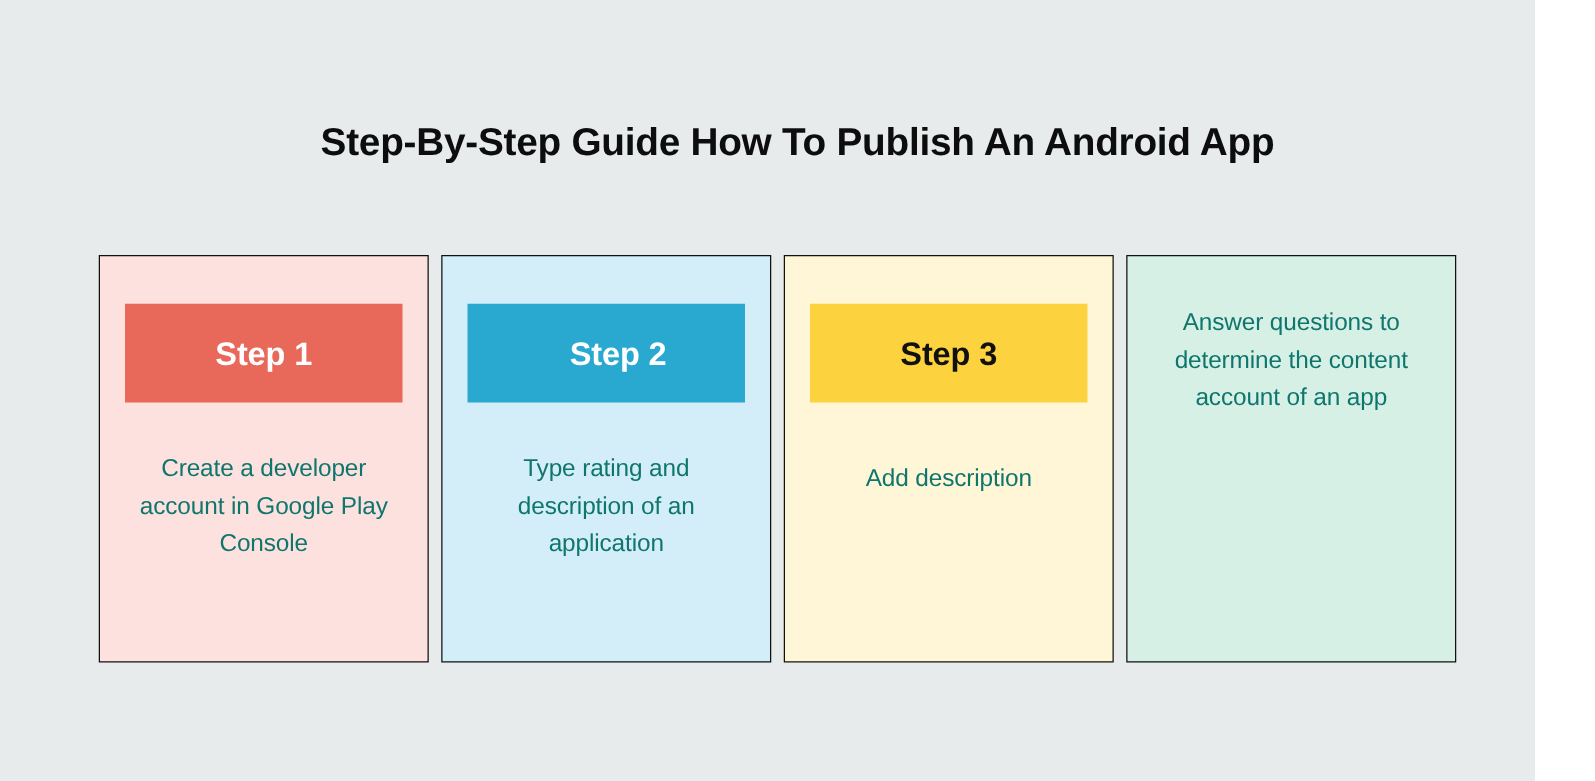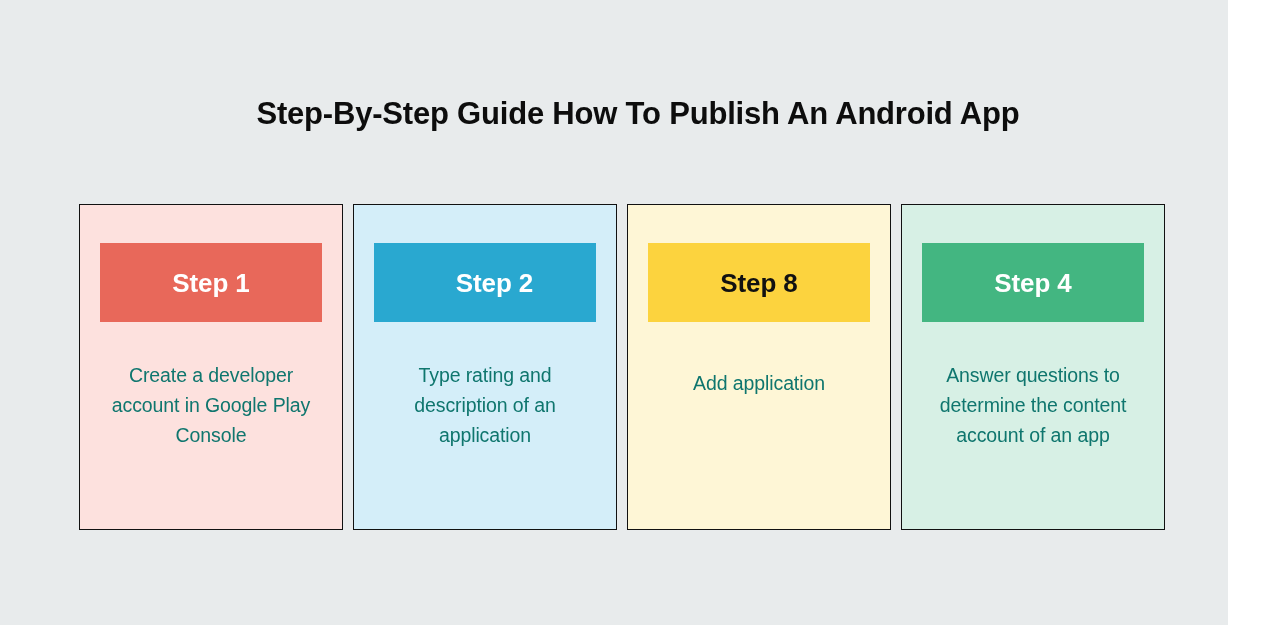--- a/index.html
+++ b/index.html
@@ -99,25 +99,22 @@
         <div class="step-desc">Create a developer account in Google Play Console</div>
       </div>
       <div class="step-card" style="background: rgb(212, 238, 249); border-color: rgb(17, 17, 17);">
         <div class="step-badge" style="background: rgb(41, 168, 208); padding-left: 19px;">
           <span class="step-badge-label" style="color: rgb(255, 255, 255);">Step 2</span>
         </div>
         <div class="step-desc">Type rating and description of an application</div>
       </div>
       <div class="step-card" data-variant="single-line" style="background: rgb(254, 246, 214); border-color: rgb(17, 17, 17);">
         <div class="step-badge" style="background: rgb(252, 211, 62);">
-          <span class="step-badge-label" style="color: rgb(17, 17, 17);">Step 8</span>
+          <span class="step-badge-label" style="color: rgb(17, 17, 17);">Step 3</span>
         </div>
-        <div class="step-desc">Add application</div>
+        <div class="step-desc">Add description</div>
       </div>
       <div class="step-card" style="background: rgb(215, 240, 229); border-color: rgb(17, 17, 17);">
-        <div class="step-badge" style="background: rgb(67, 182, 129);">
-          <span class="step-badge-label" style="color: rgb(255, 255, 255);">Step 4</span>
-        </div>
         <div class="step-desc">Answer questions to determine the content account of an app</div>
       </div>
     </div>
 
 </div>
 
 </body></html>

